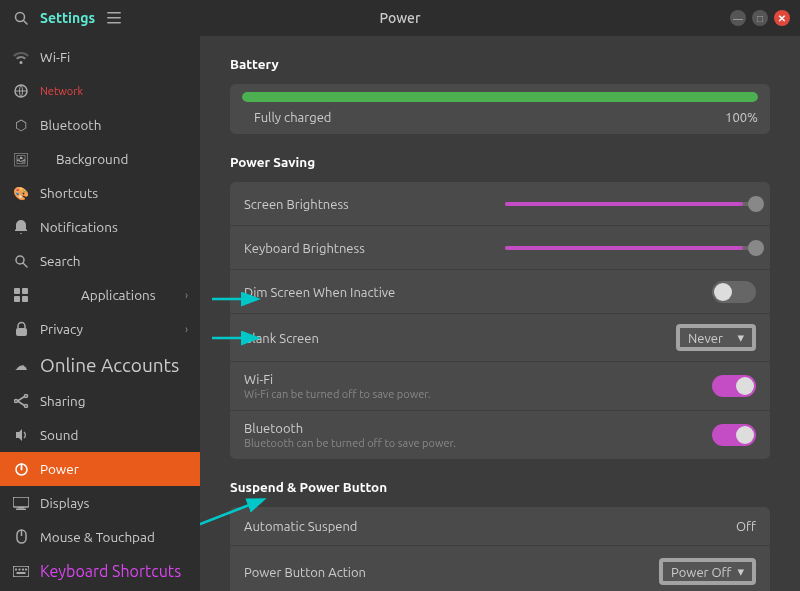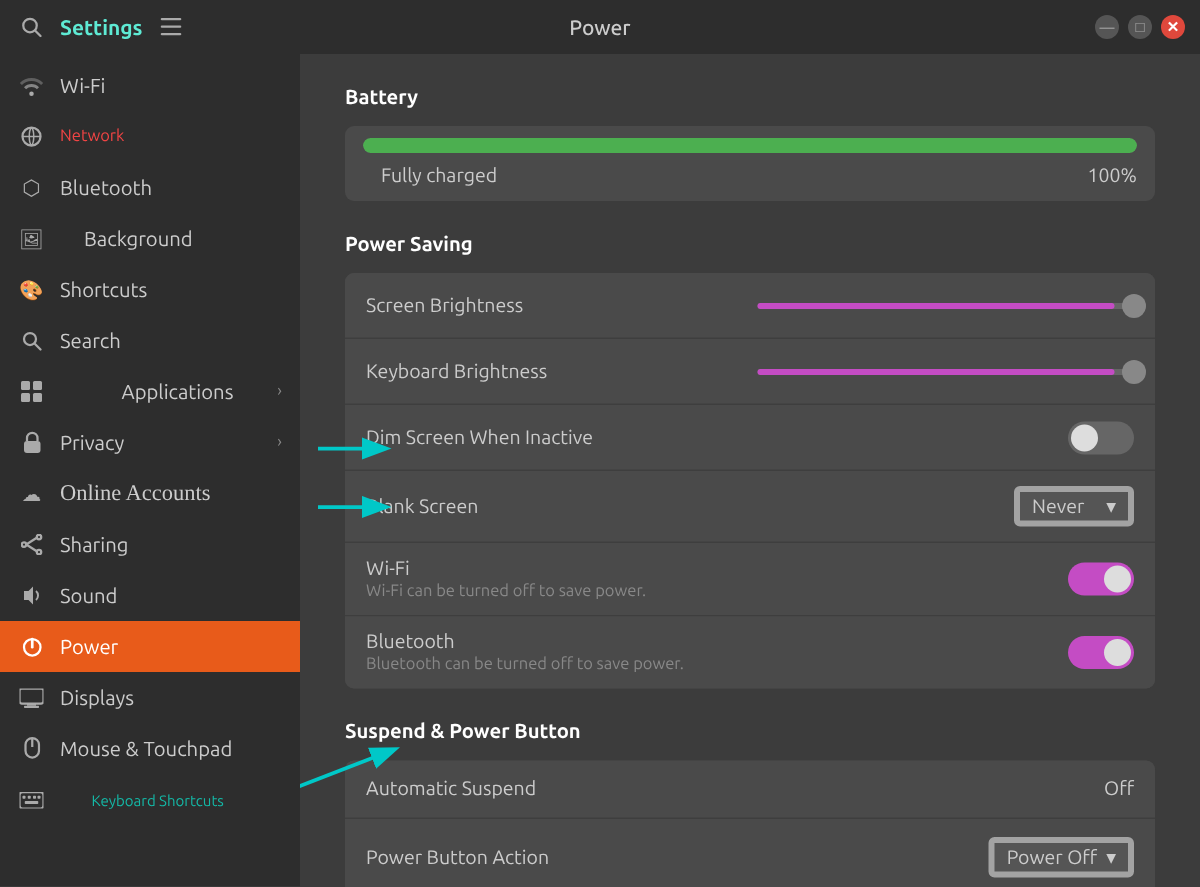--- a/index.html
+++ b/index.html
@@ -340,20 +340,29 @@
     <div class="sidebar-item">
       <span class="icon" style="color:#aaa;font-size:13px;">🖼</span>
       <span style="color:#ccc;font-size:13.5px;margin-left:16px;">Background</span>
     </div>
     <div class="sidebar-item">
       <span class="icon" style="color:#aaa;font-size:13px;">🎨</span>
       <span style="color:#ccc;font-size:13.5px;">Shortcuts</span>
     </div>
     <div class="sidebar-item">
       <span class="icon">
+        <svg width="14" height="16" viewBox="0 0 14 16" fill="#aaa">
+          <path d="M7 1a5 5 0 00-5 5v4l-1 1v1h12v-1l-1-1V6a5 5 0 00-5-5z"></path>
+          <path d="M6 14a1 1 0 002 0H6z"></path>
+        </svg>
+      </span>
+      <span style="color:#ccc;font-size:13.5px;">Notifications</span>
+    </div>
+    <div class="sidebar-item">
+      <span class="icon">
         <svg width="14" height="14" viewBox="0 0 14 14" fill="none">
           <circle cx="6" cy="6" r="4" stroke="#aaa" stroke-width="1.5"></circle>
           <line x1="9" y1="9" x2="13" y2="13" stroke="#aaa" stroke-width="1.5" stroke-linecap="round"></line>
         </svg>
       </span>
       <span style="color:#ccc;font-size:13.5px;">Search</span>
     </div>
     <div class="sidebar-item">
       <span class="icon">
         <svg width="15" height="15" viewBox="0 0 15 15" fill="#aaa">
@@ -371,21 +380,21 @@
         <svg width="13" height="16" viewBox="0 0 13 16" fill="#aaa">
           <rect x="1" y="7" width="11" height="8" rx="2"></rect>
           <path d="M3 7V5a3.5 3.5 0 017 0v2" stroke="#aaa" stroke-width="1.5" fill="none"></path>
         </svg>
       </span>
       <span style="color:#ccc;font-size:13.5px;">Privacy</span>
       <span class="chevron">›</span>
     </div>
     <div class="sidebar-item">
       <span class="icon" style="color:#aaa;font-size:13px;">☁</span>
-      <span style="color:#ccc;font-size:15px;font-family:Liberation Serif, serif;">Online Accounts</span>
+      <span style="color:#ccc;font-size:19px;">Online Accounts</span>
     </div>
     <div class="sidebar-item">
       <span class="icon">
         <svg width="15" height="14" viewBox="0 0 15 14" fill="none" stroke="#aaa" stroke-width="1.5">
           <circle cx="12" cy="2" r="1.5"></circle>
           <circle cx="2" cy="7" r="1.5"></circle>
           <circle cx="12" cy="12" r="1.5"></circle>
           <line x1="3.5" y1="7" x2="10.5" y2="2.5"></line>
           <line x1="3.5" y1="7" x2="10.5" y2="11.5"></line>
         </svg>
@@ -433,21 +442,21 @@
       <span class="icon">
         <svg width="16" height="11" viewBox="0 0 16 11" fill="#aaa">
           <rect x="0" y="0" width="16" height="11" rx="2" fill="none" stroke="#aaa" stroke-width="1.5"></rect>
           <rect x="2" y="2.5" width="2" height="2" rx="0.5"></rect>
           <rect x="5.5" y="2.5" width="2" height="2" rx="0.5"></rect>
           <rect x="9" y="2.5" width="2" height="2" rx="0.5"></rect>
           <rect x="12" y="2.5" width="2" height="2" rx="0.5"></rect>
           <rect x="3.5" y="6" width="9" height="2" rx="0.5"></rect>
         </svg>
       </span>
-      <span style="color:#14b8a6;font-size:10px;margin-left:21px;">Keyboard Shortcuts</span>
+      <span style="color:#d946ef;font-size:16px;">Keyboard Shortcuts</span>
     </div>
   </div>
 
   <div class="content">
     <div style="position:relative;">
 
       <div style="position:absolute; left:-20px; top:232px; z-index:10; pointer-events:none;">
         <svg width="55" height="22" viewBox="0 0 55 22">
           <defs>
             <marker id="arr1" markerWidth="8" markerHeight="8" refX="6" refY="3" orient="auto">

